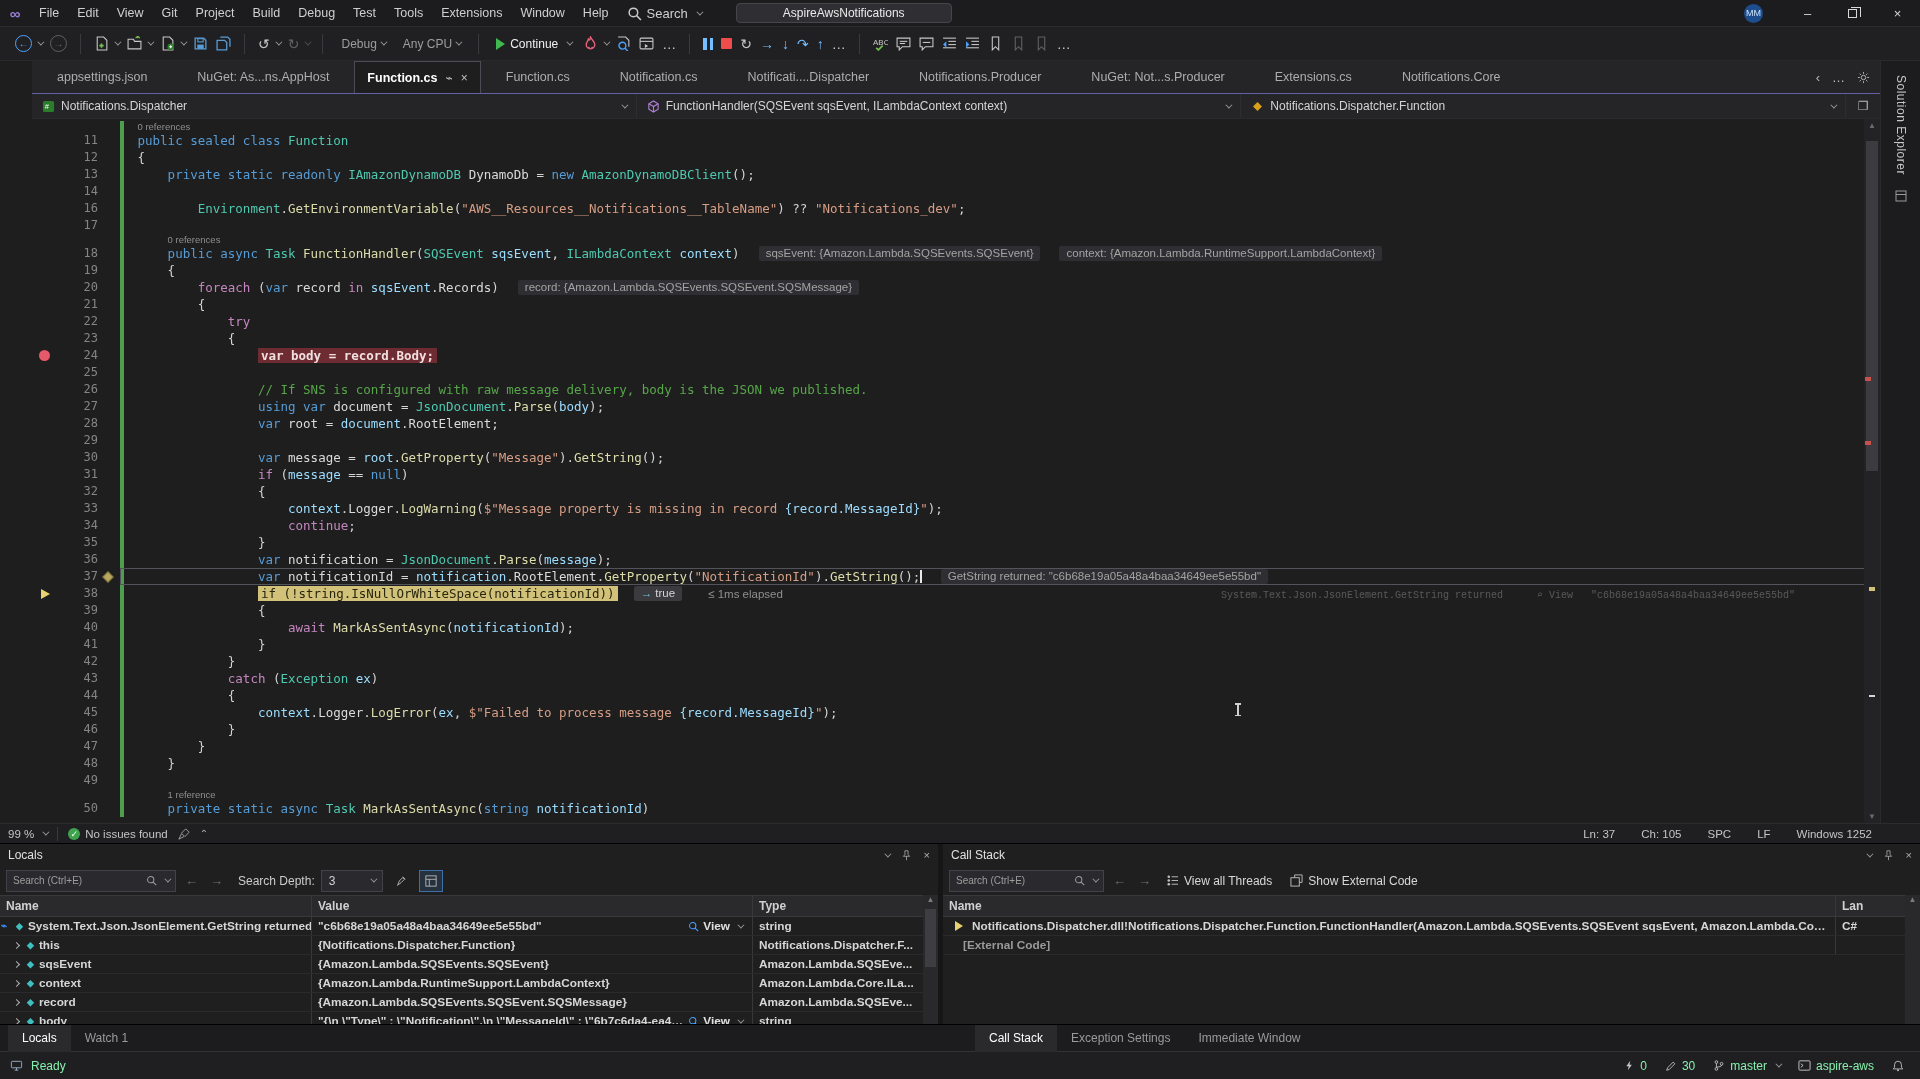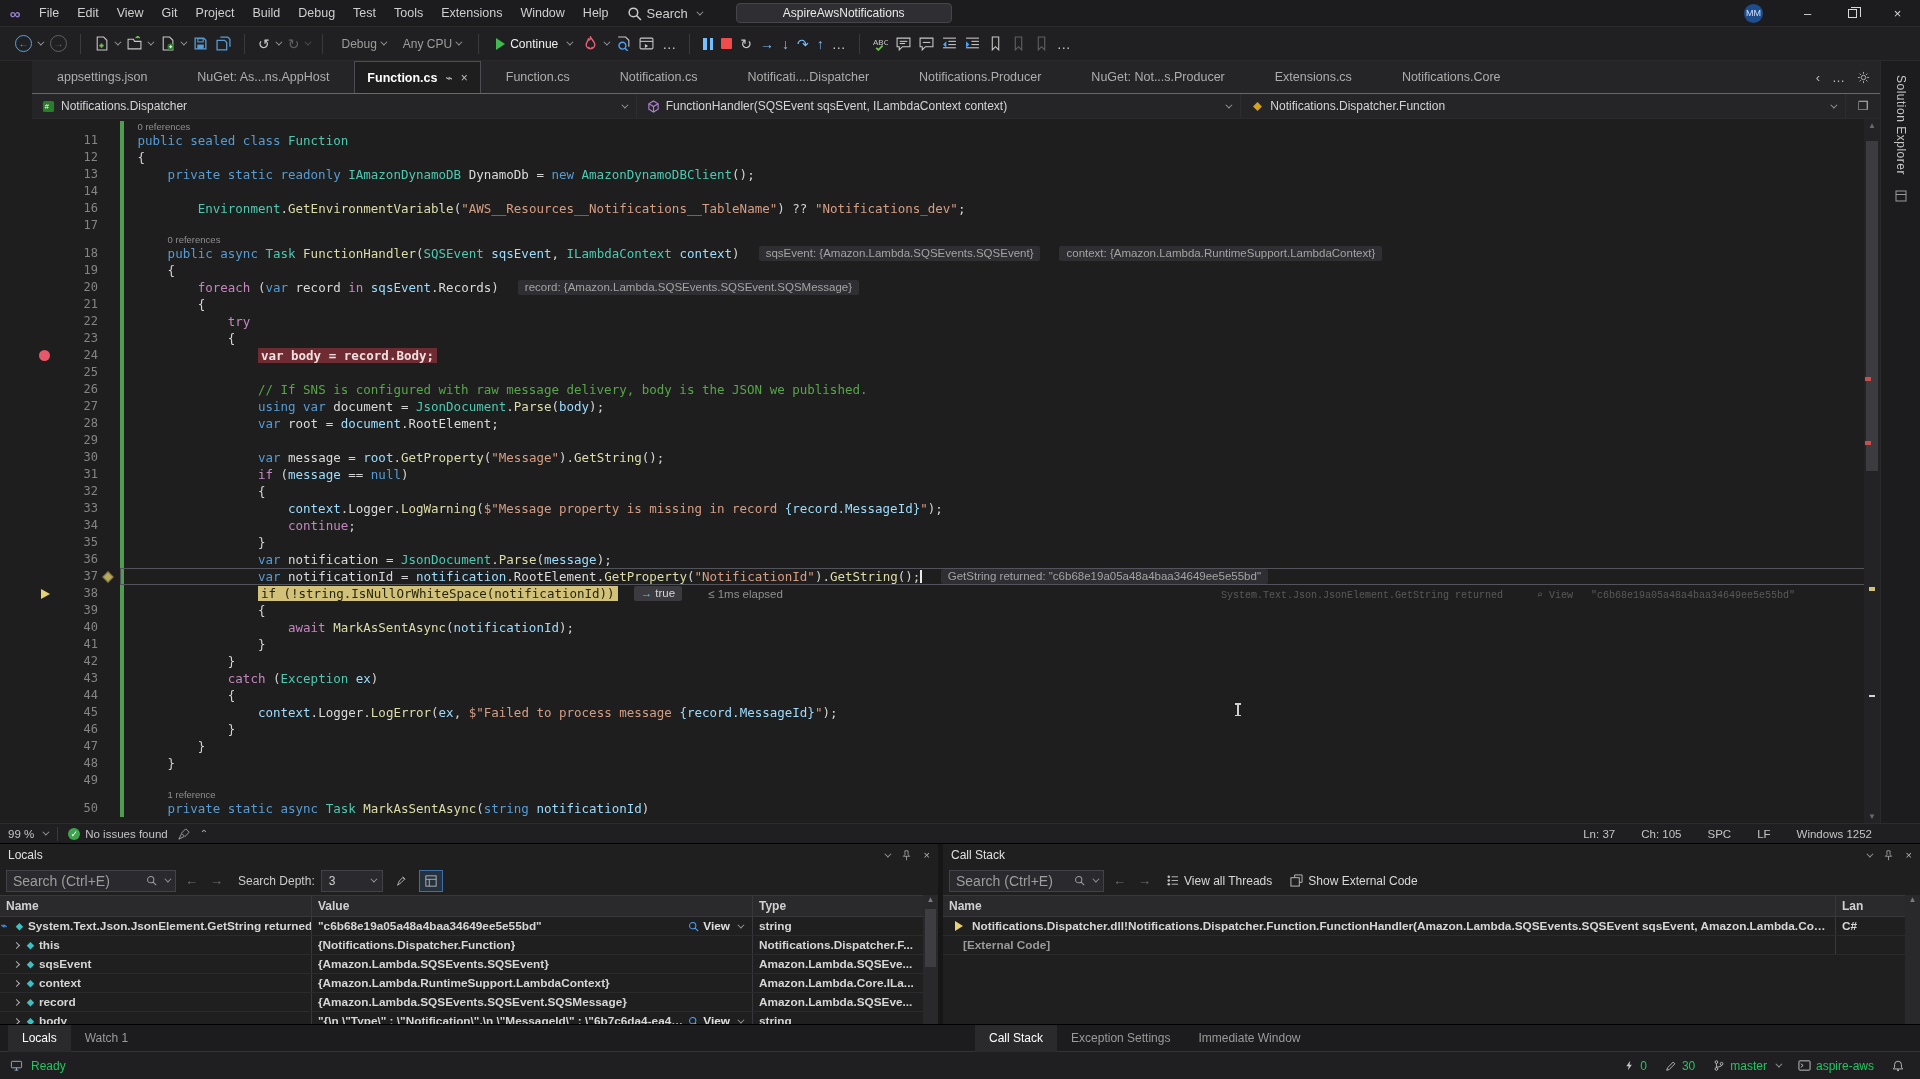--- a/index.html
+++ b/index.html
@@ -107,21 +107,21 @@
 
   
   #panels{height:181px;display:flex;background:#161617;border-top:1px solid #000;}
   .panel{background:#1f1f20;display:flex;flex-direction:column;min-width:0;}
   #panel-locals{width:938px;}
   .psplit{width:5px;background:#161617;}
   #panel-stack{flex:1;}
   .phead{height:22px;display:flex;align-items:center;padding:0 8px;font-size:12px;color:#e0e0e0;}
   .phead .ic-group{margin-left:auto;display:flex;gap:12px;color:#b0b0b0;font-size:11px;align-items:center;}
   .ptool{height:29px;display:flex;align-items:center;gap:6px;padding:0 6px;}
-  .searchbox{width:170px;height:22px;background:#2a2a2e;border:1px solid #424248;display:flex;align-items:center;padding:0 6px;font-size:14px;color:#9d9d9d;gap:4px;}
+  .searchbox{width:170px;height:22px;background:#2a2a2e;border:1px solid #424248;display:flex;align-items:center;padding:0 6px;font-size:10px;color:#9d9d9d;gap:4px;}
   .searchbox .ph{flex:1;}
   .navarr{color:#6f6f6f;font-size:13px;padding:0 3px;}
   .ptool-label{font-size:12px;color:#cccccc;margin-left:6px;}
   .mini-dd{width:62px;height:22px;background:#2a2a2e;border:1px solid #424248;display:flex;align-items:center;padding:0 7px;font-size:12px;color:#d0d0d0;}
   .mini-dd .chev{margin-left:auto;}
   .tool-ib{width:24px;height:22px;display:flex;align-items:center;justify-content:center;color:#c0c0c0;font-size:12px;border:1px solid transparent;}
   .tool-ib.on{border-color:#3d6fa8;background:#25313d;}
   .ptool-link{display:flex;align-items:center;gap:5px;font-size:12px;color:#d8d8d8;padding:0 6px;}
   .grid{flex:1;display:flex;flex-direction:column;overflow:hidden;position:relative;font-weight:bold;}
   .gh{display:flex;height:22px;background:#2a2a2d;border-top:1px solid #38383c;border-bottom:1px solid #38383c;font-size:12px;color:#d0d0d0;align-items:center;flex:none;}
@@ -140,21 +140,21 @@
   .cs-arrow{width:0;height:0;border-left:8px solid #e8d171;border-top:5px solid transparent;border-bottom:5px solid transparent;margin:0 4px 0 6px;flex:none;}
   .dim{color:#9a9a9a;}
 
   
   #doctabs{height:27px;background:#1c1c1e;display:flex;align-items:center;font-size:12px;position:relative;border-top:1px solid #000;}
   .dtab{padding:0 14px;color:#9a9a9a;line-height:27px;}
   .dtab.active{color:#ffffff;background:#2a2a2d;}
   #dt-right{position:absolute;left:975px;display:flex;}
 
   
-  #statusbar{height:28px;background:#1f1f22;border-top:1px solid #333;display:flex;align-items:center;font-size:12px;color:#22c55e;padding:0 10px;gap:8px;}
+  #statusbar{height:28px;background:#1f1f22;border-top:1px solid #333;display:flex;align-items:center;font-size:12px;color:#86efac;padding:0 10px;gap:8px;}
   #statusbar .right{margin-left:auto;display:flex;align-items:center;gap:18px;padding-right:6px;}
   .sb-item{display:flex;align-items:center;gap:5px;}
   svg{display:block;}
 </style>
 </head>
 <body>
 
 <div id="titlebar">
   <span class="vslogo">∞</span>
   <span id="menubar" style="display: flex;">

